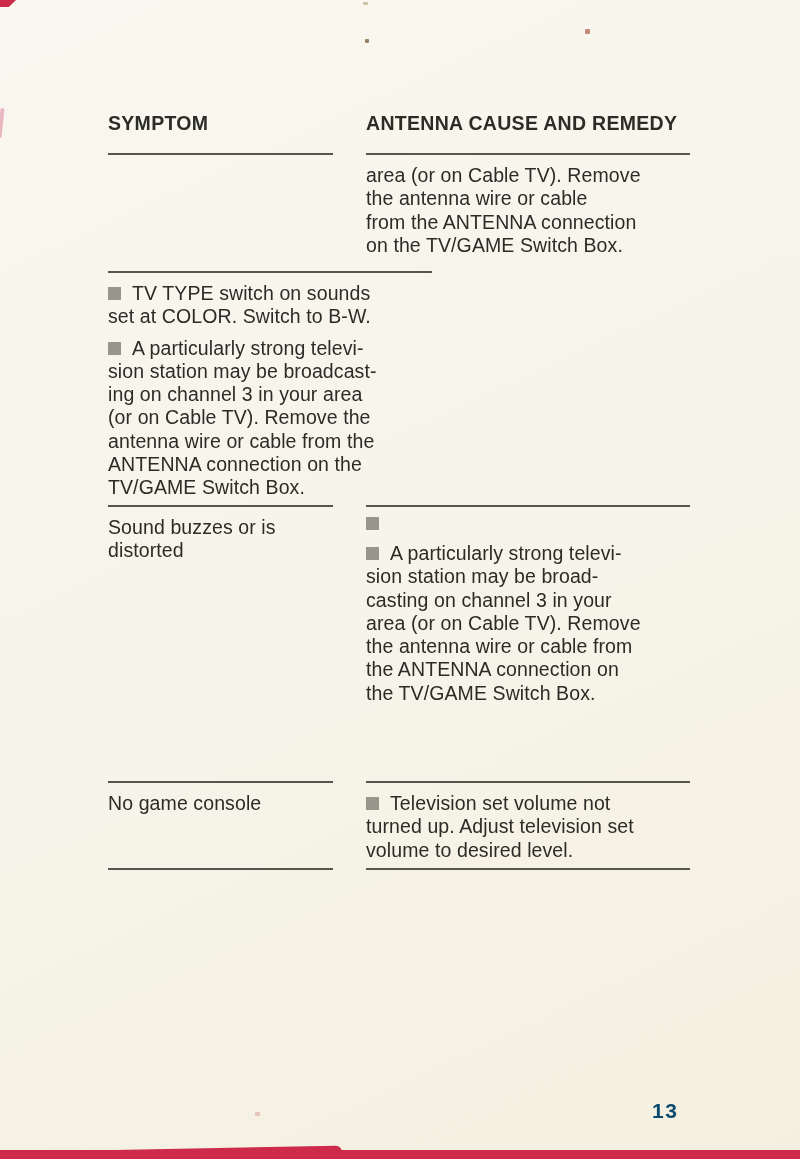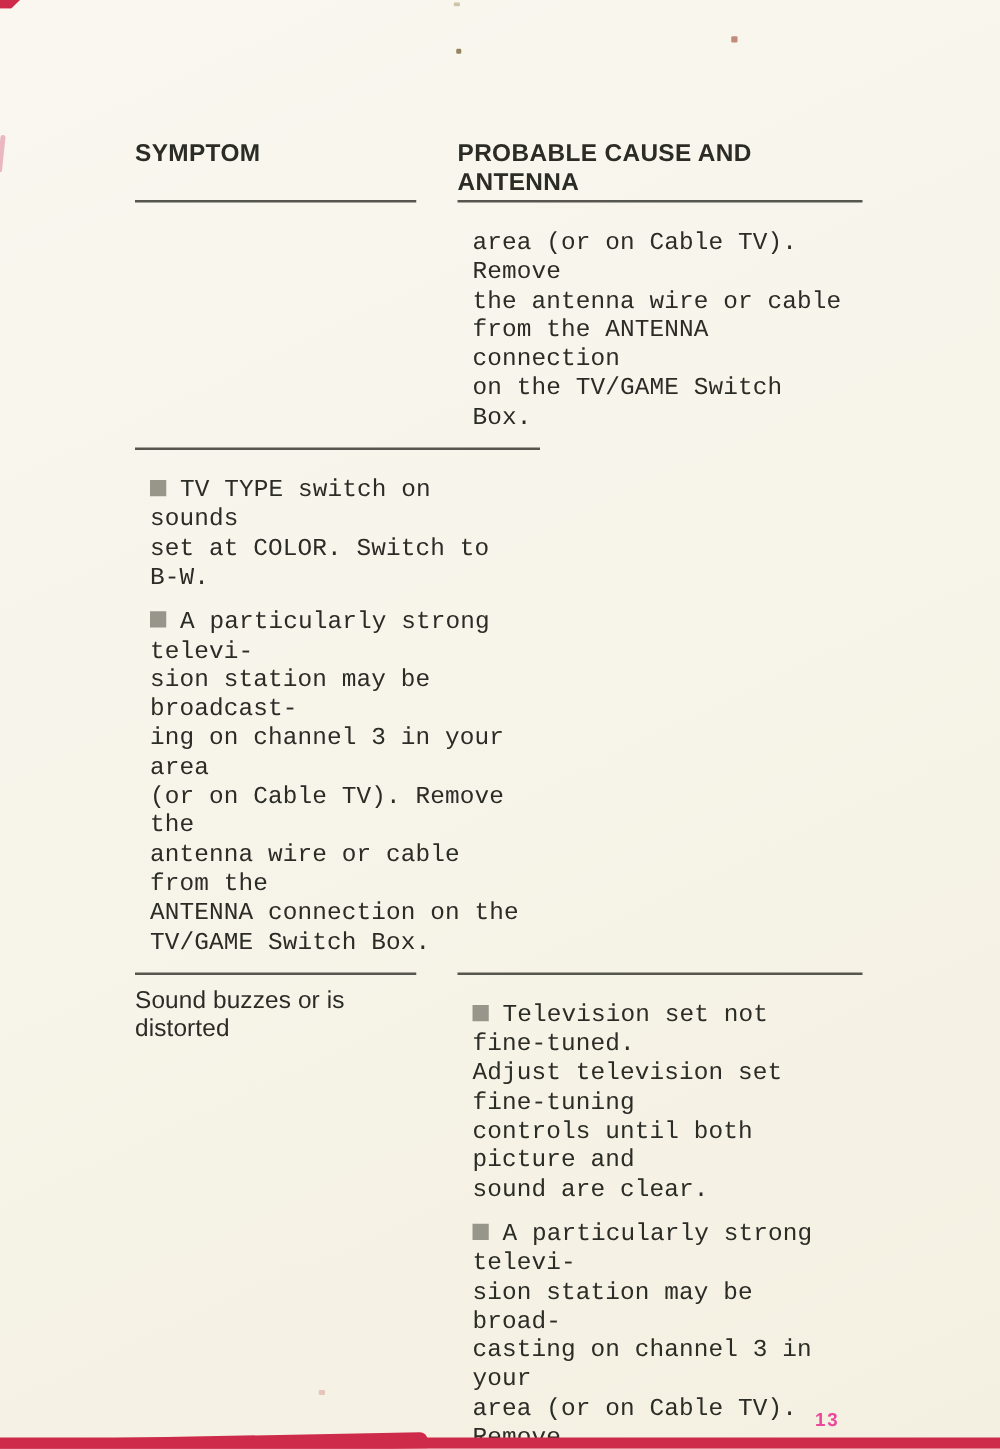--- a/index.html
+++ b/index.html
@@ -35,21 +35,21 @@
     flex: none;
   }
   .cell-right {
     width: 324px;
     flex: none;
   }
   
   .header-row .cell-left,
   .header-row .cell-right {
     border-bottom: 2px solid #56564e;
-    padding-bottom: 2px;
+    padding-bottom: 18px;
   }
   .header-label {
     font-size: 19.5px;
     font-weight: bold;
     letter-spacing: 0.3px;
   }
   
   .body-row .cell-left,
   .body-row .cell-right {
     border-top: 2px solid #56564e;
@@ -70,44 +70,43 @@
   }
 
   .symptom-text,
   .remedy-text {
     font-size: 19.5px;
     line-height: 23.3px;
     letter-spacing: 0.1px;
     white-space: pre-line;
   }
   p.remedy {
-    margin: 12px;
-    font-family: Liberation Mono, monospace;
+    margin: 0;
   }
   p.remedy + p.remedy {
     margin-top: 8px;
   }
   .bullet {
     display: inline-block;
     width: 13px;
     height: 13px;
     background: #98968a;
     margin-right: 11px;
     vertical-align: 0px;
   }
 
   
   .page-number {
     position: absolute;
     left: 652px;
-    top: 1128px;
-    font-size: 15px;
+    top: 1099px;
+    font-size: 21px;
     font-weight: bold;
     letter-spacing: 1.5px;
-    color: #ec4899;
+    color: #0c4a6e;
   }
 
   
   .edge-bottom {
     position: absolute;
     left: 0;
     bottom: 0;
     width: 800px;
     height: 9px;
     background: #ce2b4a;
@@ -151,21 +150,21 @@
 </head>
 <body>
 
 <div class="content">
 
   <div class="row header-row">
     <div class="cell-left">
       <span class="header-label">SYMPTOM</span>
     </div>
     <div class="cell-right">
-      <span class="header-label">PROBABLE CAUSE AND ANTENNA</span>
+      <span class="header-label">ANTENNA CAUSE AND REMEDY</span>
     </div>
   </div>
 
   <div class="row body-row first sec-0">
     <div class="cell-left">
       <div class="symptom-text"></div>
     </div>
     <div class="cell-right">
       <p class="remedy"><span class="remedy-text">area (or on Cable TV). Remove
 the antenna wire or cable
@@ -187,40 +186,39 @@
 TV/GAME Switch Box.</span></p>
     </div>
   </div>
 
   <div class="row body-row sec-2">
     <div class="cell-left">
       <div class="symptom-text">Sound buzzes or is
 distorted</div>
     </div>
     <div class="cell-right">
-      <p class="remedy"><span class="bullet"></span><span class="remedy-text">Television set not fine-tuned.
-Adjust television set fine-tuning
-controls until both picture and
-sound are clear.</span></p>
+      <p class="remedy"><span class="bullet"></span></p>
       <p class="remedy"><span class="bullet"></span><span class="remedy-text">A particularly strong televi-
 sion station may be broad-
 casting on channel 3 in your
 area (or on Cable TV). Remove
 the antenna wire or cable from
 the ANTENNA connection on
 the TV/GAME Switch Box.</span></p>
     </div>
   </div>
 
   <div class="row body-row sec-3">
     <div class="cell-left">
       <div class="symptom-text">No game console</div>
     </div>
     <div class="cell-right">
-      <p class="remedy"><span class="bullet"></span></p>
+      <p class="remedy"><span class="bullet"></span><span class="remedy-text">Television set volume not
+turned up. Adjust television set
+volume to desired level.</span></p>
     </div>
   </div>
 
   <div class="row closing-row">
     <div class="cell-left"></div>
     <div class="cell-right"></div>
   </div>
 
 </div>
 

